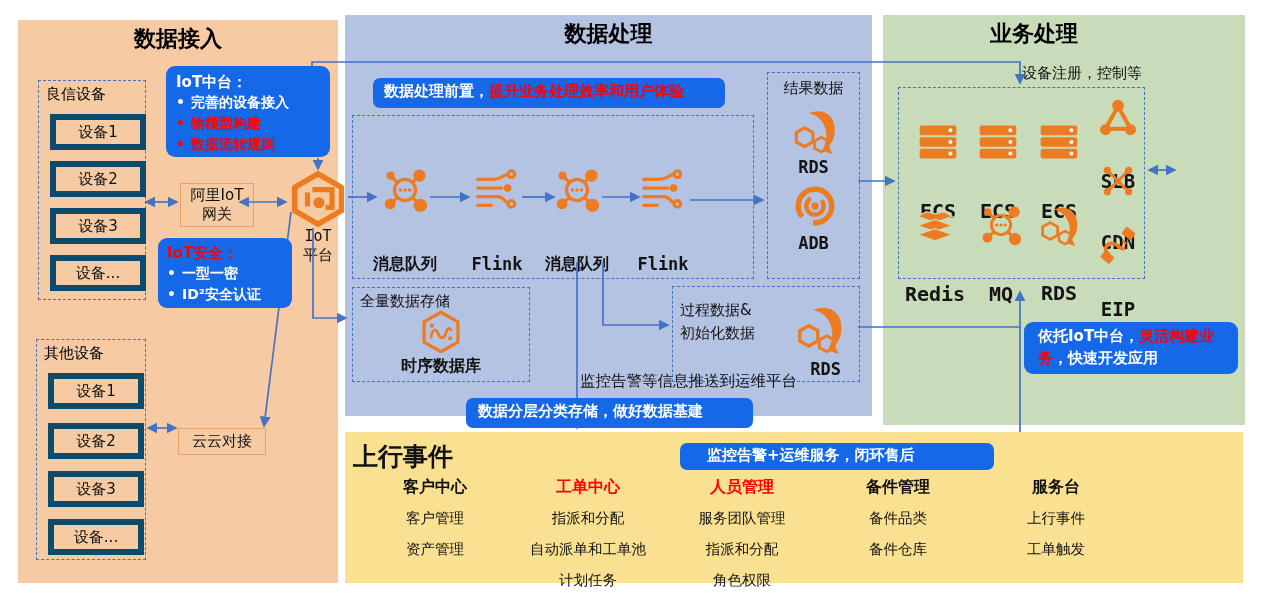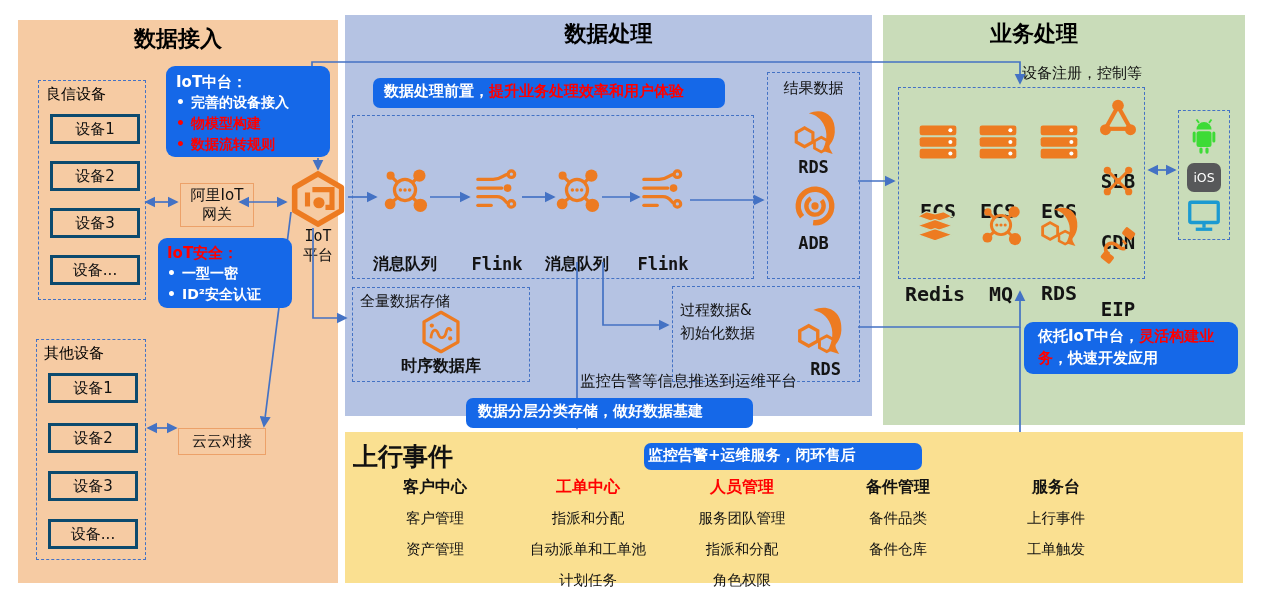--- a/index.html
+++ b/index.html
@@ -7,21 +7,21 @@
           font-family:"DejaVu Sans","Liberation Sans",sans-serif;color:#111;}
   .sec{position:absolute;}
   .sec-access{left:18px;top:20px;width:320px;height:563px;background:#f6cba3;}
   .sec-process{left:345px;top:15px;width:527px;height:401px;background:#b5c3e3;}
   .sec-business{left:883px;top:15px;width:362px;height:410px;background:#c9dcb9;}
   .sec-ops{left:345px;top:432px;width:898px;height:151px;background:#fae091;}
   .sec-title{position:absolute;top:4px;left:0;right:0;text-align:center;font-size:22px;font-weight:bold;color:#000;}
   .dashedbox{position:absolute;border:1.6px dashed #4472c4;}
   .orangebox{border:1px solid #eca169;}
   .devgroup .glabel{position:absolute;top:4px;left:7px;font-size:15px;color:#000;}
-  .devbox{position:absolute;left:11px;width:84px;height:24px;border:3px solid #0c4a6e;
+  .devbox{position:absolute;left:11px;width:84px;height:24px;border:6px solid #0c4a6e;
           font-size:15px;display:flex;align-items:center;justify-content:center;}
   .note{position:absolute;background:#1568e8;border-radius:9px;color:#fff;font-weight:bold;z-index:10;
         box-sizing:border-box;}
   .note .red{color:#ff0000;}
   .bullet{margin-right:6px;}
   .svclabel{font-family:"DejaVu Sans Mono","Liberation Mono",monospace;font-weight:bold;color:#141414;}
   .cell{position:absolute;display:flex;flex-direction:column;align-items:center;gap:32px;}
   .opscol{position:absolute;width:170px;text-align:center;}
   .opscol .hd{font-size:16px;font-weight:bold;margin-bottom:11px;}
   .opscol .it{font-size:14.5px;margin-bottom:12px;}
@@ -293,29 +293,20 @@
         <div class="svclabel" style="font-size:19px;margin-top:2px;">CDN</div>
       </div>
       <div class="cell" style="left:196px;top:138px;width:46px;">
         <svg class="icon" width="38" height="38" viewBox="0 0 48 48">
             <use href="#sym-eip"></use>
           </svg>
         <div class="svclabel" style="font-size:19px;margin-top:2px;">EIP</div>
       </div>
     </div>
 
-    <div class="dashedbox" style="left:295px;top:95px;width:52px;height:130px;display:flex;flex-direction:column;align-items:center;justify-content:space-between;padding:6px 0;box-sizing:border-box;">
-      <svg class="icon" width="40" height="40" viewBox="0 0 48 48">
-          <use href="#sym-android"></use>
-        </svg>
-      <div class="ioslabel">iOS</div>
-      <svg class="icon" width="36" height="36" viewBox="0 0 48 48">
-          <use href="#sym-monitor"></use>
-        </svg>
-    </div>
   </div>
 
   <div class="sec sec-ops">
     <div style="position:absolute;left:8px;top:8px;font-size:25px;font-weight:bold;">上行事件</div>
 
     <div class="opscol" style="left:5px;top:45px;">
       <div class="hd">客户中心</div>
       <div class="it">客户管理</div>
       <div class="it">资产管理</div>
     </div>
@@ -387,15 +378,15 @@
   <div class="note" style="left:373px;top:78px;width:352px;height:30px;padding:4px 11px;font-size:15px;border-radius:7px;">
     <span>数据处理前置，</span><span class="red">提升业务处理效率和用户体验</span>
   </div>
 
   <div class="note" style="left:466px;top:398px;width:287px;height:30px;padding:4px 12px;font-size:15px;border-radius:7px;">数据分层分类存储，做好数据基建</div>
 
   <div class="note" style="left:1024px;top:322px;width:214px;height:52px;padding:4px 14px;font-size:15px;line-height:1.45;">
     <span>依托IoT中台，</span><span class="red">灵活构建业务</span><span>，快速开发应用</span>
   </div>
 
-  <div class="note" style="left:644px;top:443px;width:278px;height:27px;padding:3px 4px;font-size:15px;border-radius:7px;">监控告警+运维服务，闭环售后</div>
+  <div class="note" style="left:680px;top:443px;width:314px;height:27px;padding:3px 27px;font-size:15px;border-radius:7px;">监控告警+运维服务，闭环售后</div>
 
 </div>
 
 </body></html>

